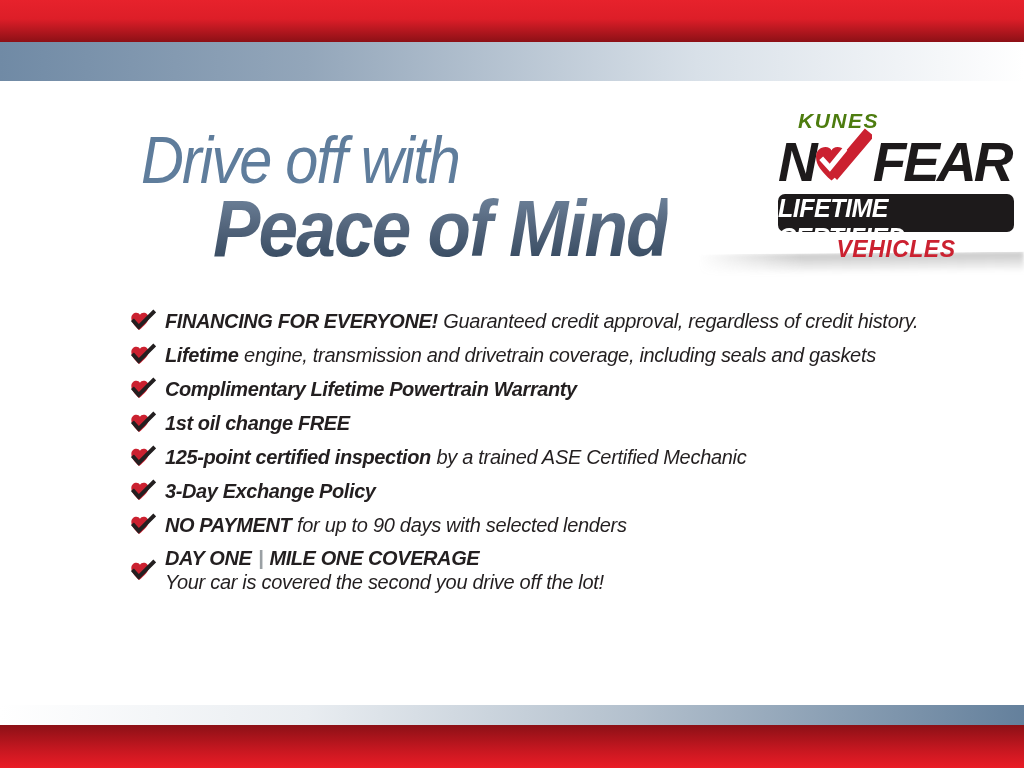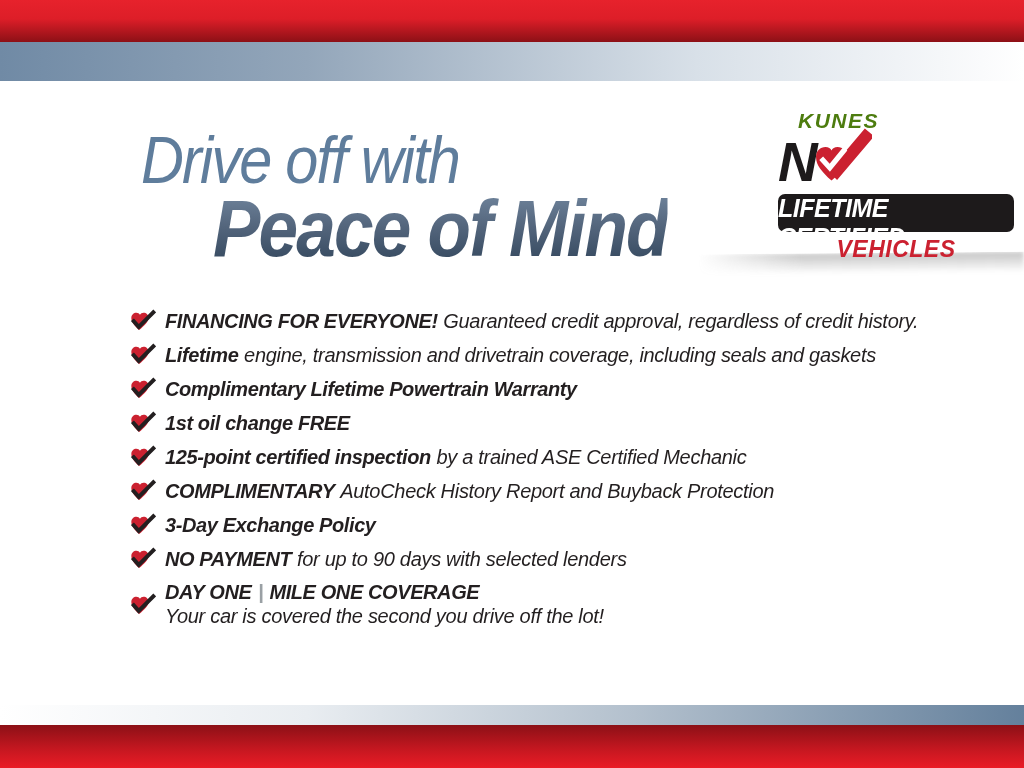--- a/index.html
+++ b/index.html
@@ -74,20 +74,21 @@
     <div class="logo-kunes">KUNES</div>
     <div class="logo-row">
       <span class="logo-n">N</span>
       <span class="logo-heart">
         <svg viewBox="0 0 72 66" width="62" height="57" aria-hidden="true">
           <path d="M13 32 L31 50 L69 5" stroke="#cb2130" stroke-width="14" fill="none"></path>
           <path d="M25 61 C13.5 50.5 7 43 7 33.5 C7 26.5 12 22 18 22 C21.5 22 24 23.8 25 26 C26 23.8 28.5 22 32 22 C38 22 43 26.5 43 33.5 C43 43 36.5 50.5 25 61 Z" fill="#cb2130"></path>
           <path d="M13 35 L23 46 L41 24" stroke="#ffffff" stroke-width="6" fill="none"></path>
         </svg>
       </span>
+      <span class="logo-fear">FEAR</span>
     </div>
     <div class="logo-bar">
       <span class="logo-bar-text">LIFETIME CERTIFIED</span>
     </div>
     <div class="logo-vehicles">VEHICLES</div>
   </div>
 
   <ul class="benefits">
 
     <li class="benefit">
@@ -123,27 +124,20 @@
     </li>
 
     <li class="benefit">
       <svg viewBox="0 0 30 25" width="27" height="23" aria-hidden="true">
         <path fill="#cb2130" d="M11.3 23 C5.6 18 2.6 13.8 2.6 9.6 C2.6 6 5.2 3.8 8.2 3.8 C10 3.8 11.4 4.7 12.2 6 C13 4.7 14.4 3.8 16.2 3.8 C19.2 3.8 21.8 6 21.8 9.6 C21.8 13.8 17 18 11.3 23 Z"></path>
         <path stroke="#231f20" stroke-width="4.4" fill="none" d="M3.8 11.6 L10.8 19.6 L28.6 1.8"></path>
       </svg>
       <p class="benefit-text"><span class="b">125-point certified inspection</span><span>by a trained ASE Certified Mechanic</span></p>
     </li>
 
-    <li class="benefit">
-      <svg viewBox="0 0 30 25" width="27" height="23" aria-hidden="true">
-        <path fill="#cb2130" d="M11.3 23 C5.6 18 2.6 13.8 2.6 9.6 C2.6 6 5.2 3.8 8.2 3.8 C10 3.8 11.4 4.7 12.2 6 C13 4.7 14.4 3.8 16.2 3.8 C19.2 3.8 21.8 6 21.8 9.6 C21.8 13.8 17 18 11.3 23 Z"></path>
-        <path stroke="#231f20" stroke-width="4.4" fill="none" d="M3.8 11.6 L10.8 19.6 L28.6 1.8"></path>
-      </svg>
-      <p class="benefit-text"><span class="b">COMPLIMENTARY</span><span>AutoCheck History Report and Buyback Protection</span></p>
-    </li>
 
     <li class="benefit">
       <svg viewBox="0 0 30 25" width="27" height="23" aria-hidden="true">
         <path fill="#cb2130" d="M11.3 23 C5.6 18 2.6 13.8 2.6 9.6 C2.6 6 5.2 3.8 8.2 3.8 C10 3.8 11.4 4.7 12.2 6 C13 4.7 14.4 3.8 16.2 3.8 C19.2 3.8 21.8 6 21.8 9.6 C21.8 13.8 17 18 11.3 23 Z"></path>
         <path stroke="#231f20" stroke-width="4.4" fill="none" d="M3.8 11.6 L10.8 19.6 L28.6 1.8"></path>
       </svg>
       <p class="benefit-text"><span class="b">3-Day Exchange Policy</span></p>
     </li>
 
     <li class="benefit">

